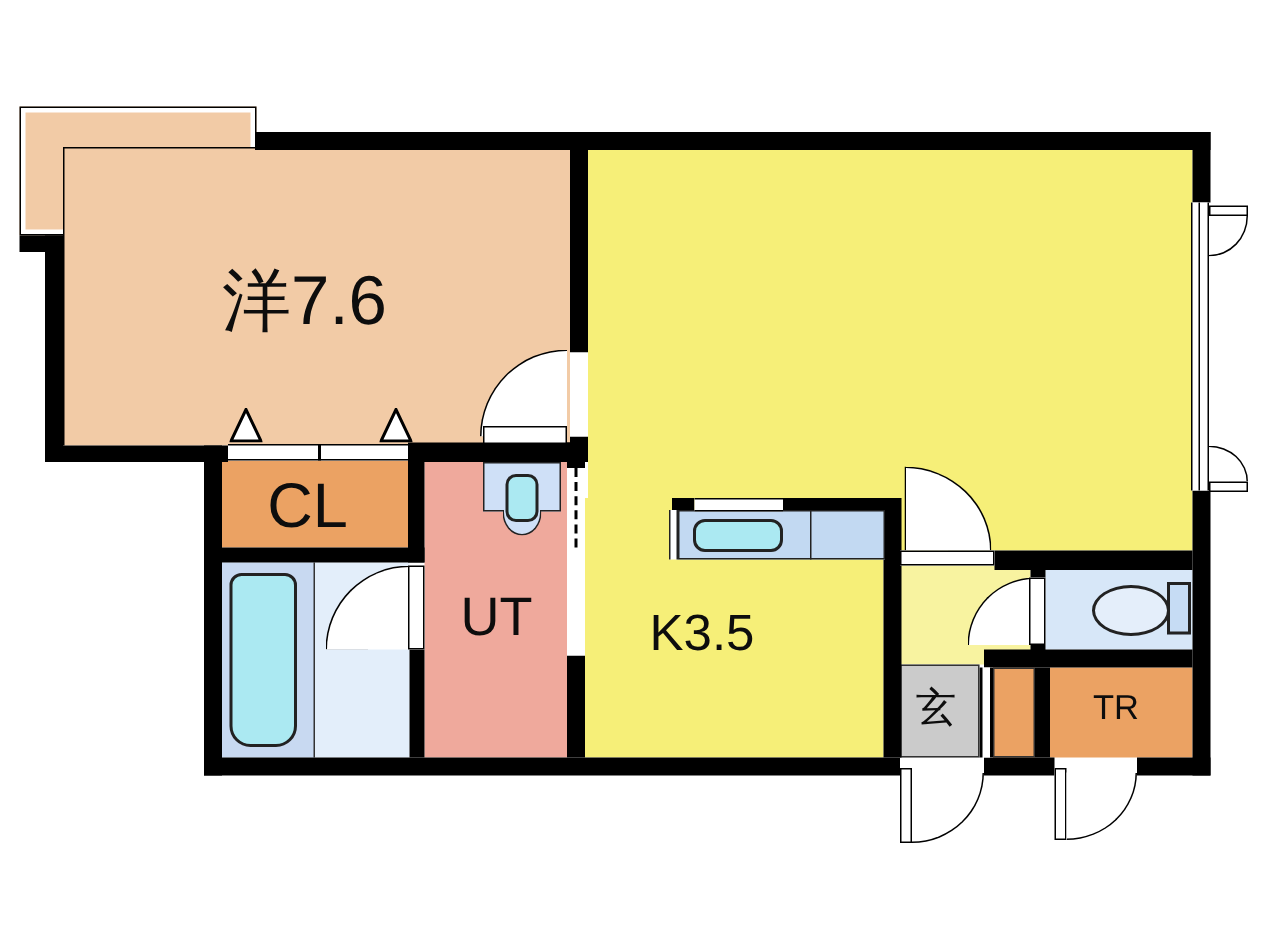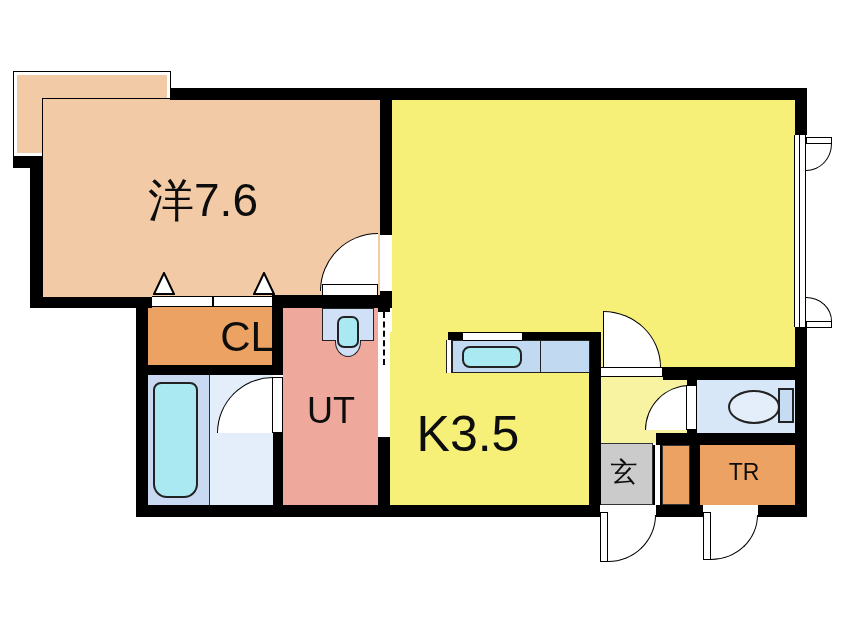--- a/index.html
+++ b/index.html
@@ -116,19 +116,19 @@
   <div class="abs" style="left:452px;top:340px;width:138px;height:33px;background:#c2d9f2;border:1px solid #222;"></div>
   <div class="abs" style="left:540px;top:340px;width:1px;height:33px;background:#222;"></div>
   <div class="abs" style="left:462px;top:346px;width:60px;height:22px;background:#abe9f2;border:2px solid #222;border-radius:8px;"></div>
   <div class="abs white" style="left:446px;top:340px;width:6px;height:33px;border-left:1px solid #222;border-right:1px solid #222;"></div>
   <div class="abs white" style="left:463px;top:332px;width:59px;height:9px;border-top:1px solid #000;border-bottom:1px solid #000;"></div>
 
   <div class="abs" style="left:778px;top:388px;width:16px;height:35px;background:#c6dcf4;border:2px solid #222;"></div>
   <div class="abs" style="left:728px;top:390px;width:52px;height:34px;background:#e4eefa;border:2px solid #222;border-radius:50%;"></div>
 
   <div class="label" style="left:203px;top:200px;font-size:46px;">洋7.6</div>
-  <div class="label" style="left:468px;top:434px;font-size:50px;">K3.5</div>
-  <div class="label" style="left:205px;top:337px;font-size:42px;margin-left:42px;">CL</div>
+  <div class="label" style="left:468px;top:422px;font-size:34px;">K3.5</div>
+  <div class="label" style="left:205px;top:337px;font-size:42px;">CL</div>
   <div class="label" style="left:331px;top:411px;font-size:36px;">UT</div>
   <div class="label" style="left:744px;top:472px;font-size:23px;">TR</div>
   <div class="label" style="left:624px;top:472px;font-size:27px;">玄</div>
 
 </div>
 
 </body></html>

